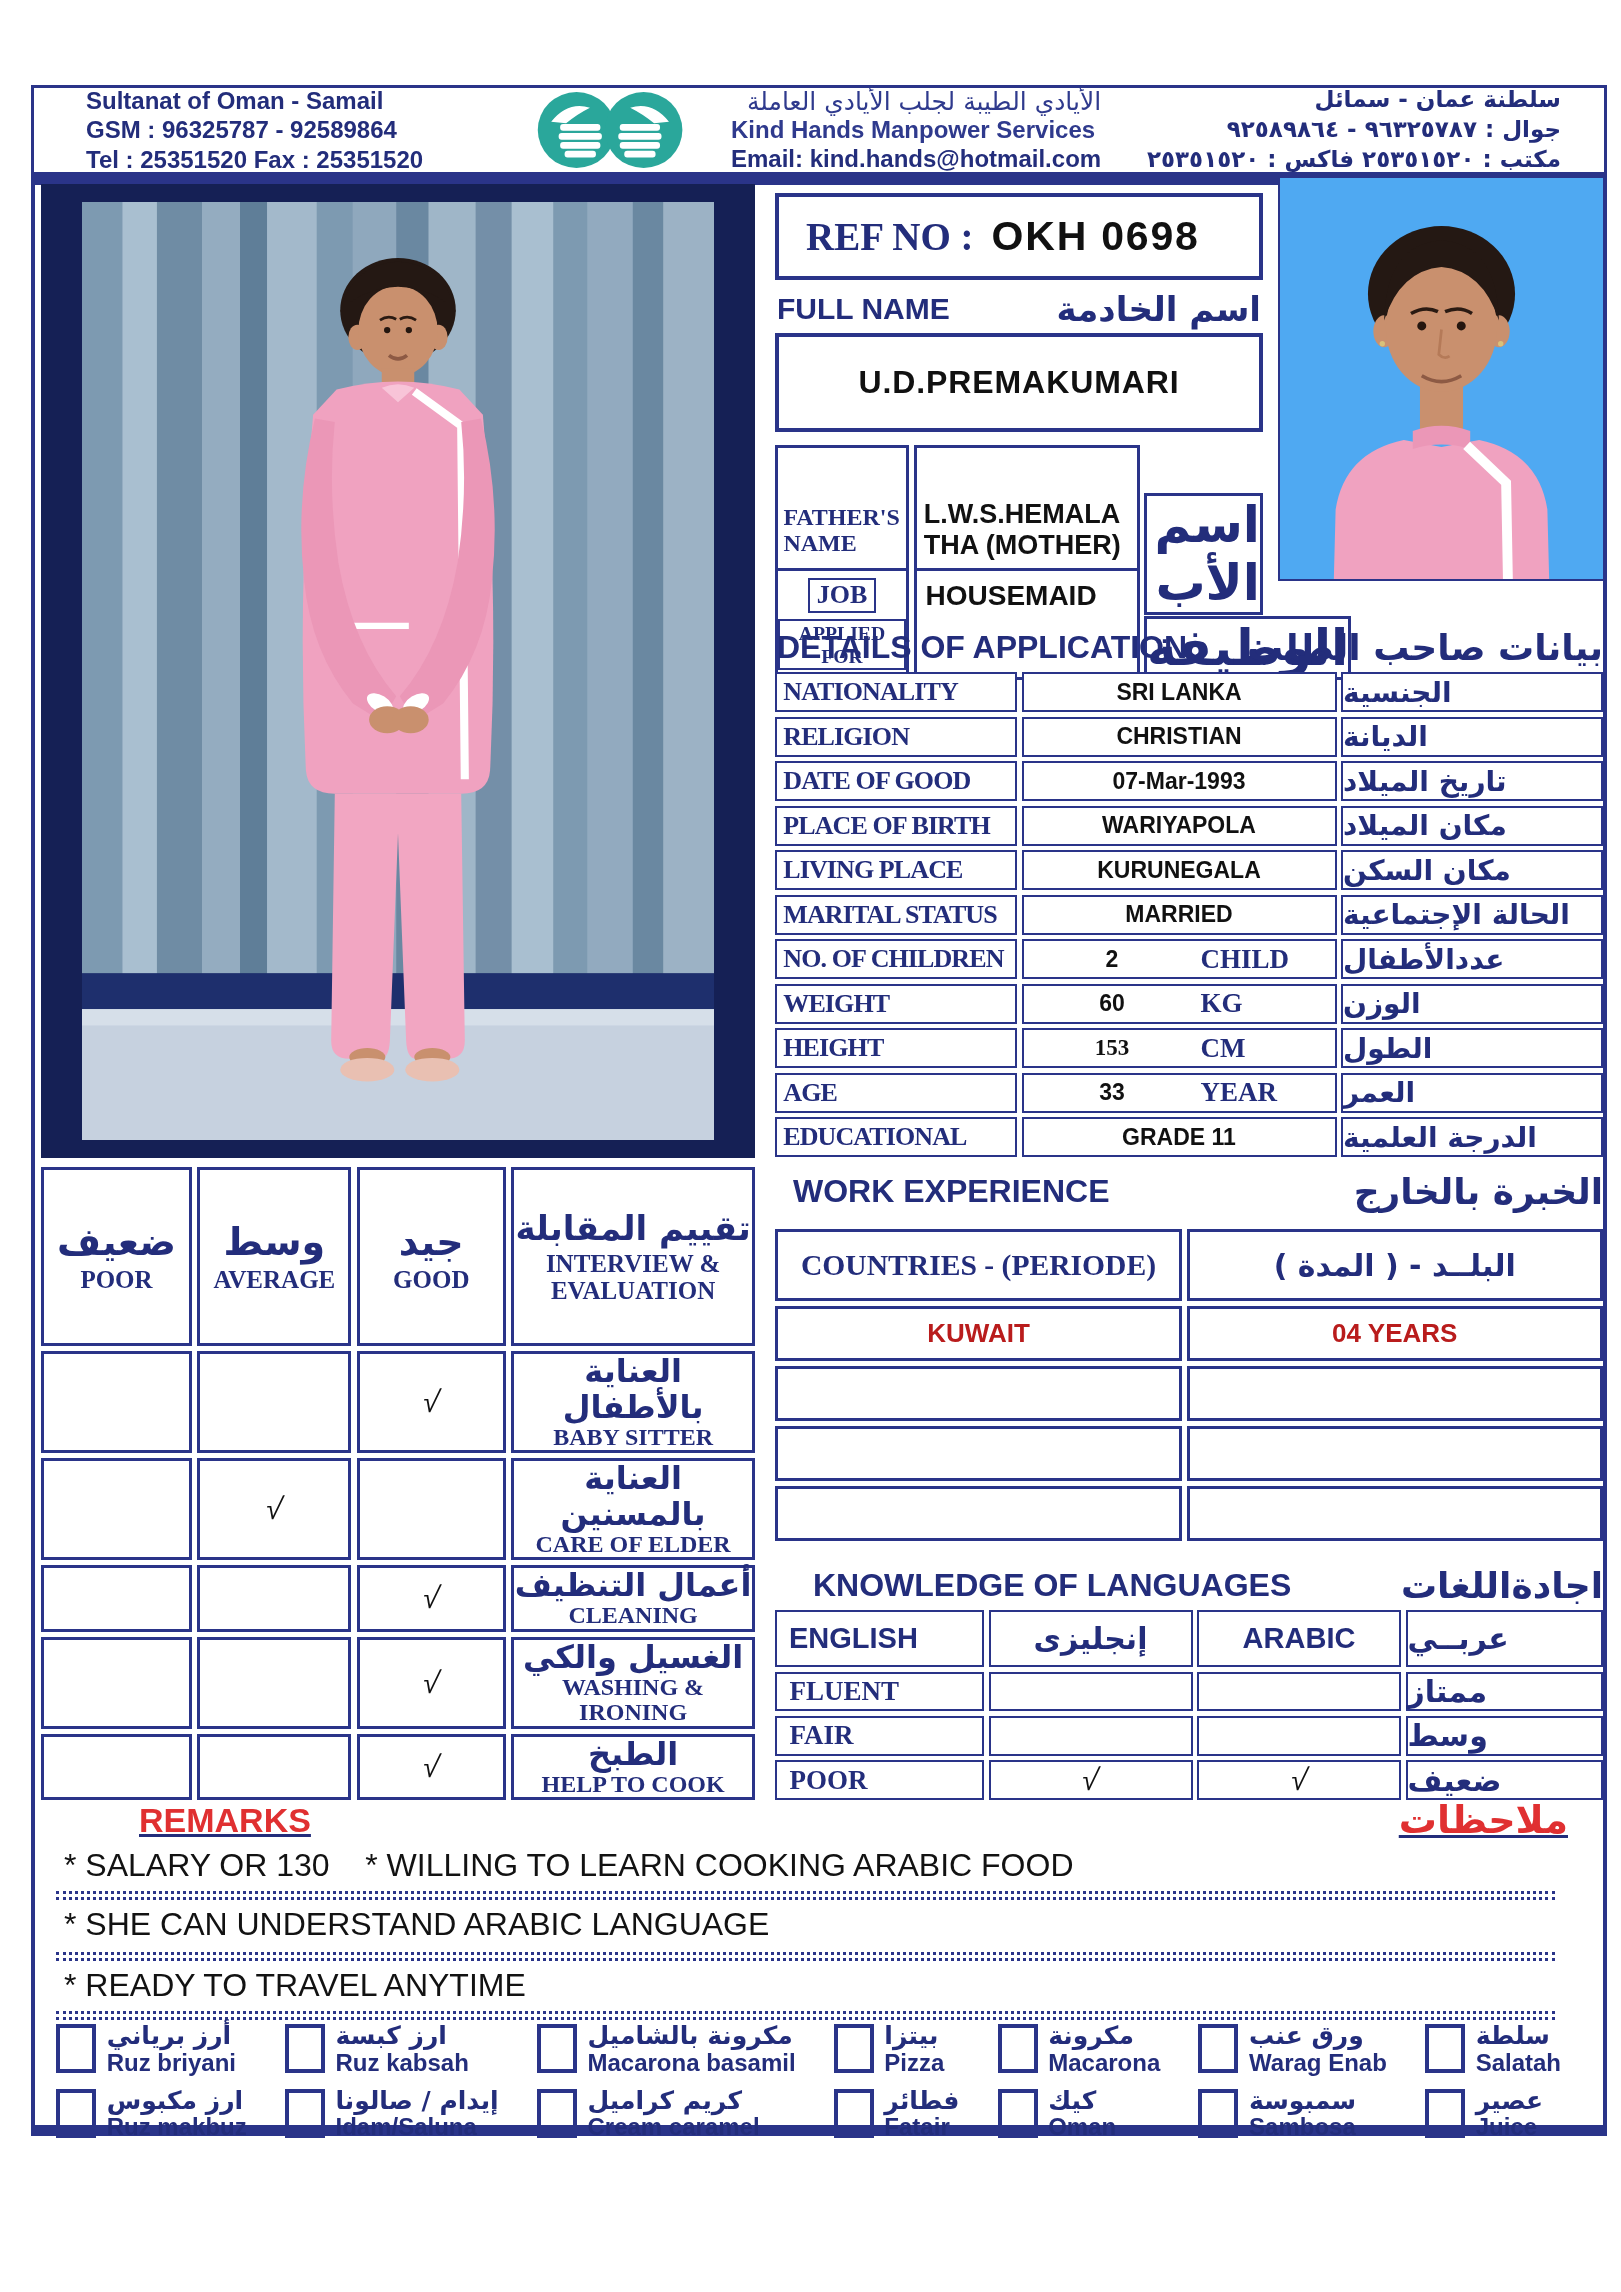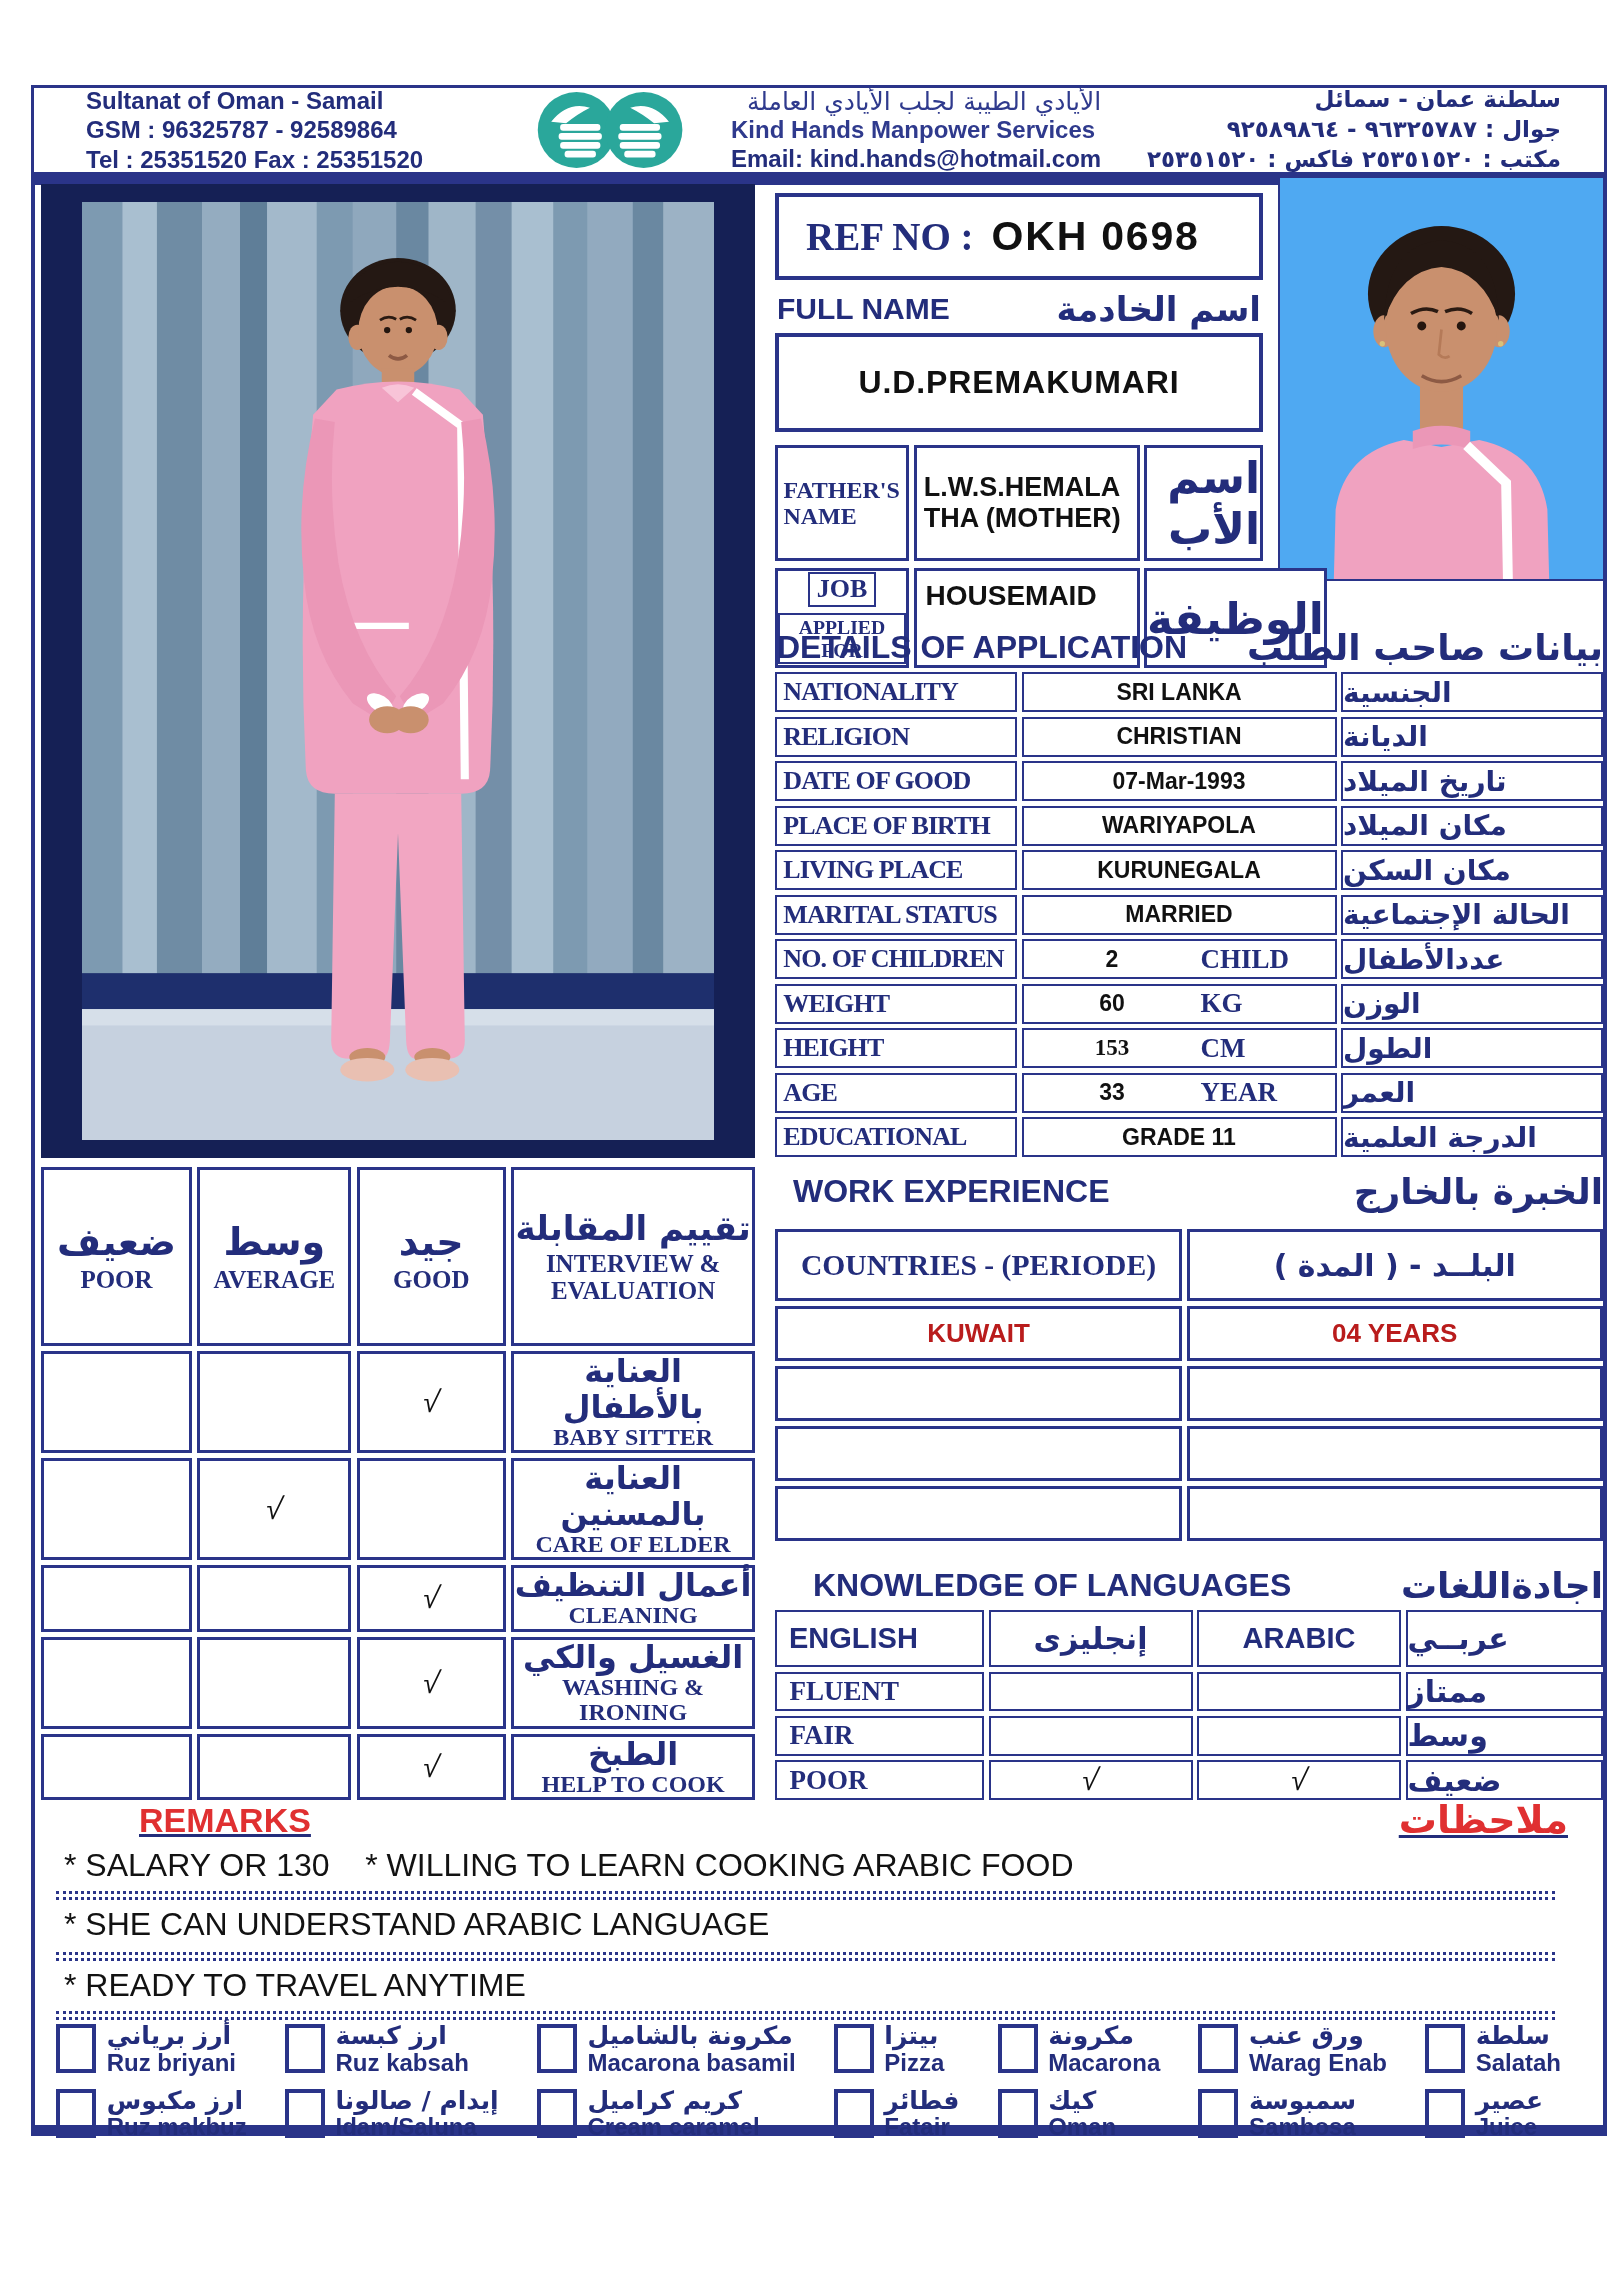--- a/index.html
+++ b/index.html
@@ -54,21 +54,21 @@
 
   .name-box{left:775px;top:333px;width:488px;height:99px;border:4.5px solid var(--border);box-sizing:border-box;
             display:flex;align-items:center;justify-content:center;}
   .name-box span{font-size:32px;font-weight:bold;color:#111;letter-spacing:0.9px;}
 
   .mini-table{display:grid;gap:4.5px;}
   .cell{border:3.6px solid var(--border);background:#fff;box-sizing:border-box;display:flex;align-items:center;}
   .father-table{left:775px;top:445px;width:488px;height:116px;grid-template-columns:134px 226px 1fr;}
   .father-label{font-family:"Liberation Serif",serif;font-size:24px;font-weight:bold;line-height:1.1;padding-left:5.4px;}
   .father-value{font-size:27px;font-weight:bold;color:#111;padding-left:7.2px;line-height:1.15;}
-  .cell-ar-big{justify-content:center;font-size:44px;font-weight:bold;}
+  .cell-ar-big{justify-content:center;font-size:50px;font-weight:bold;margin-top:48px;}
 
   .job-table{left:775px;top:568px;width:488px;height:100px;grid-template-columns:134px 226px 1fr;}
   .job-labels{flex-direction:column;justify-content:center;gap:5.4px;border:3.6px solid var(--border);}
   .job-box{border:2.7px solid var(--border);font-family:"Liberation Serif",serif;font-weight:bold;
            padding:0.9px 7.2px;text-align:center;}
   .job-box.l1{font-size:26px;}
   .job-box.l2{font-size:19.7px;}
   .job-value{font-size:28px;font-weight:bold;color:#111;padding-left:9px;align-items:flex-start;padding-top:9px;}
 
   .section-title{display:flex;align-items:center;justify-content:space-between;}

